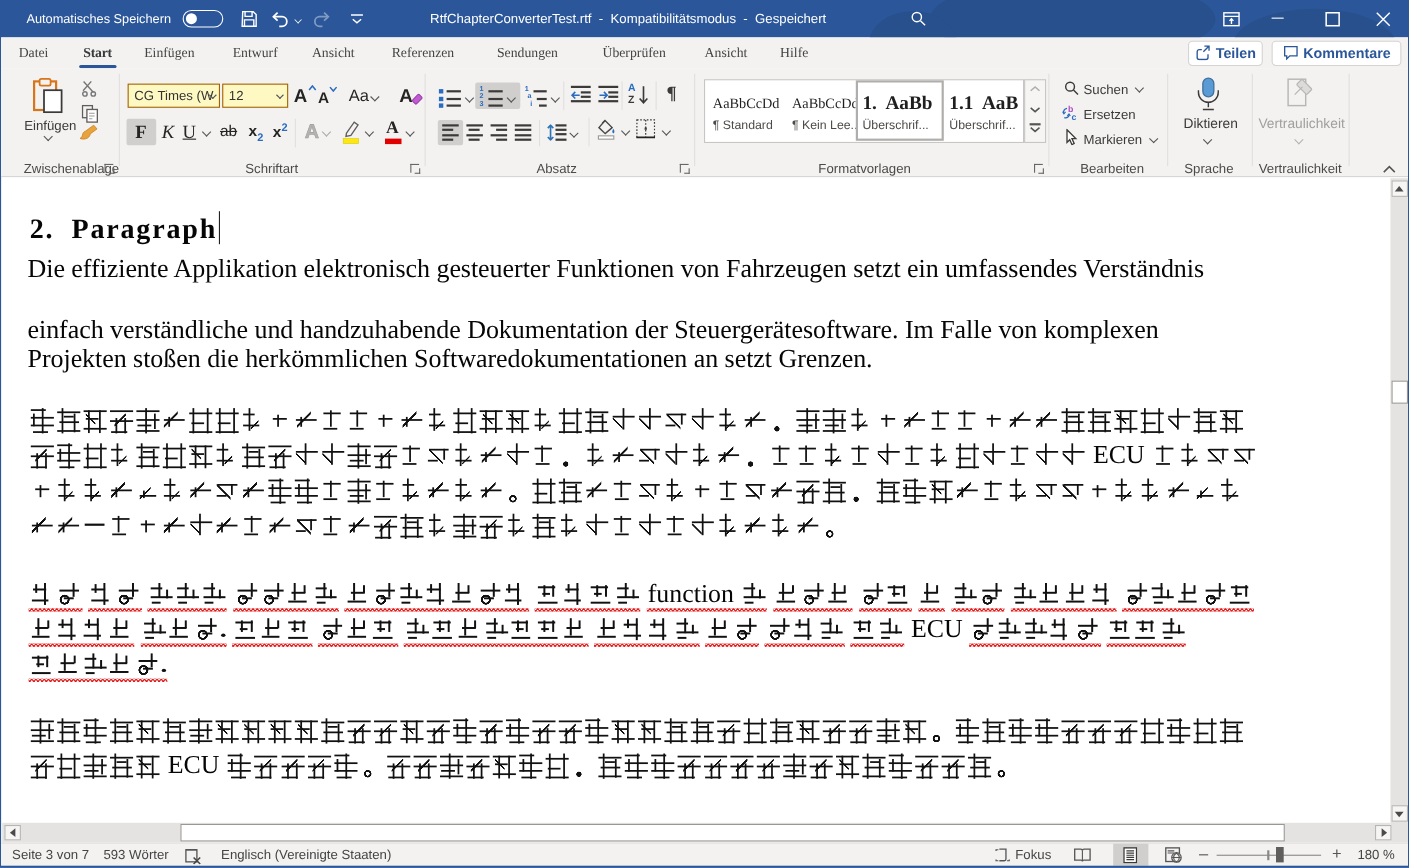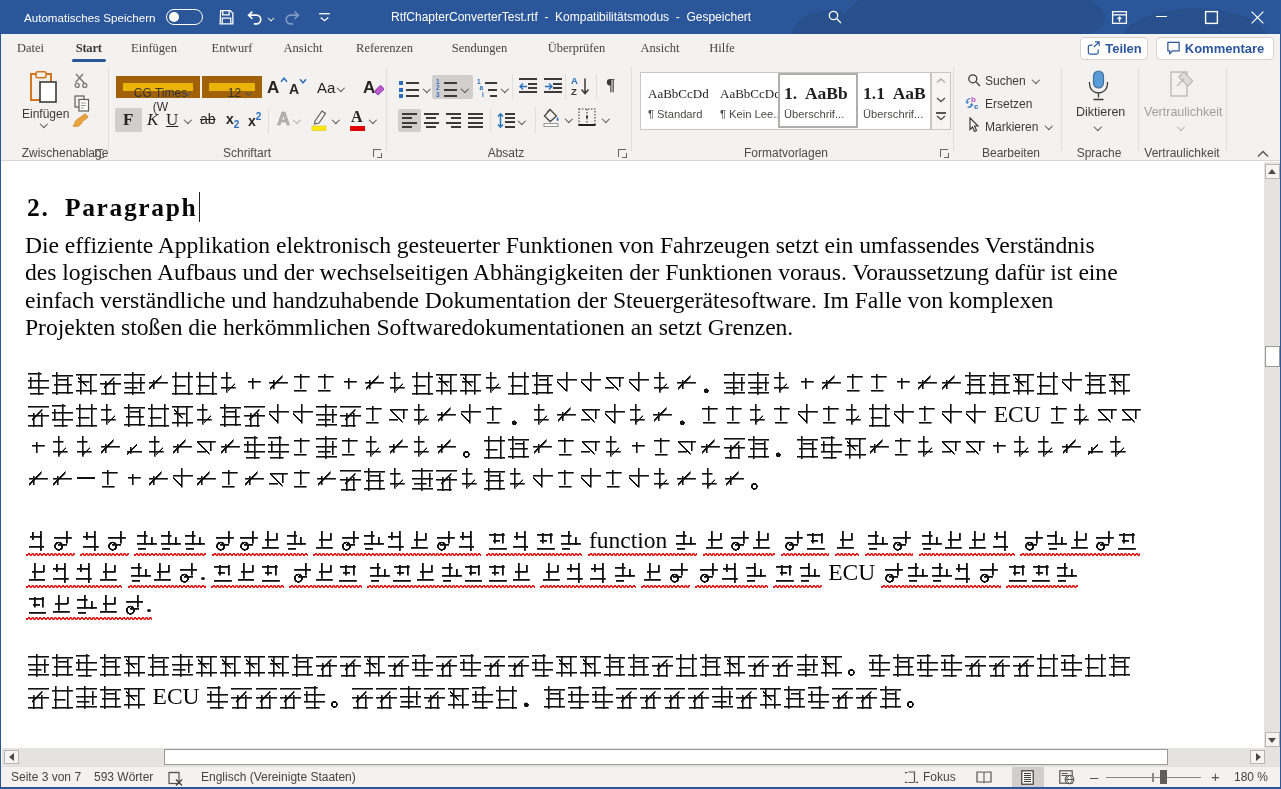--- a/index.html
+++ b/index.html
@@ -20,21 +20,21 @@
 #ribbon { position:absolute; left:0; top:62px; width:1279px; height:99px; background:#f3f2f1; border-bottom:1px solid #d8d6d4; }
 .gsep { position:absolute; top:5px; height:84px; width:1px; background:#e1dfdd; }
 .glabel { position:absolute; top:84px; font-size:12px; color:#4c4a48; transform:translateX(-50%); white-space:nowrap; }
 .glauncher { position:absolute; top:86px; width:11px; height:11px; }
 .glauncher::before { content:""; position:absolute; left:1px; top:1px; width:7px; height:7px; border-left:1px solid #666; border-top:1px solid #666; }
 .glauncher::after { content:""; position:absolute; left:4.5px; top:4.5px; width:4px; height:4px; border-right:1.5px solid #666; border-bottom:1.5px solid #666; }
 .chev { position:absolute; width:8px; height:8px; }
 .chev::after { content:""; position:absolute; left:1px; top:1px; width:4.6px; height:4.6px; border-right:1.3px solid #555; border-bottom:1.3px solid #555; transform:rotate(45deg); }
 .ricon { position:absolute; }
 .rtext { position:absolute; font-size:12px; color:#3b3a39; white-space:nowrap; }
-.combo { position:absolute; background:#eab308; border:7px solid #a16207; font-size:12px; color:#333; padding:2.5px 0 0 5px;text-align:center; }
+.combo { position:absolute; background:#fef9c3; border:1px solid #a16207; font-size:12px; color:#333; padding:2.5px 0 0 5px; }
 .combo .ca { position:absolute; right:3px; top:7px; width:5px; height:5px; border-right:1.2px solid #555; border-bottom:1.2px solid #555; transform:rotate(45deg); }
 .tgl { position:absolute; background:#d1cfce; border-radius:2px; }
 .fontbtn { position:absolute; font-size:17px; color:#252423; }
 
 #doc { position:absolute; left:1px; top:162px; width:1262px; height:586px; background:#fff; overflow:hidden; }
 .ds { font-family:"Liberation Serif", serif; position:absolute; white-space:nowrap; color:#060606;text-align:right; }
 .gl { font-size:23.65px; line-height:27.5px; letter-spacing:-.05px; }
 .cjkline { font-size:23.5px; line-height:27px; }
 .cur { position:absolute; width:1.3px; height:30px; background:#222; }
 
@@ -357,21 +357,20 @@
     <span class="rtext" style="left:1143px;top:43px;font-size:12.5px;color:#a19f9d">Vertraulichkeit</span>
     <span class="chev" style="left:1176px;top:61px;opacity:.4"></span>
     <svg class="ricon" style="left:1256px;top:88px" width="12" height="8" viewBox="0 0 12 8">
       <path d="M1 6.5 L6 1.5 L11 6.5" fill="none" stroke="#555" stroke-width="1.4"></path>
     </svg>
   </div>
 <div id="doc">
     <div class="ds" style="left:25px;top:31px;font-size:25.5px;font-weight:bold;letter-spacing:1.65px">2.<span style="display:inline-block;width:15.5px"></span>Paragraph</div>
     <div class="cur" style="left:196.5px;top:30px"></div>
     <div class="ds gl" style="left:23px;top:69.5px">Die effiziente Applikation elektronisch gesteuerter Funktionen von Fahrzeugen setzt ein umfassendes Verständnis</div>
-    <div class="ds gl" style="left:23px;top:97px">des logischen Aufbaus und der wechselseitigen Abhängigkeiten der Funktionen voraus. Voraussetzung dafür ist eine</div>
     <div class="ds gl" style="left:23px;top:124.5px">einfach verständliche und handzuhabende Dokumentation der Steuergerätesoftware. Im Falle von komplexen</div>
     <div class="ds gl" style="left:23px;top:152px">Projekten stoßen die herkömmlichen Softwaredokumentationen an setzt Grenzen.</div>
     <div class="ds cjkline" style="left:24px;top:207px"><i class="k3"></i><i class="k1"></i><i class="k2"></i><i class="k5"></i><i class="k0"></i><i class="a3"></i><i class="k4"></i><i class="k4"></i><i class="a4"></i><i class="a2 sm"></i><i class="a3"></i><i class="a2"></i><i class="a2"></i><i class="a2 sm"></i><i class="a3"></i><i class="a4"></i><i class="k4"></i><i class="k2"></i><i class="k2"></i><i class="a4"></i><i class="k4"></i><i class="k1"></i><i class="a0"></i><i class="a0"></i><i class="a1"></i><i class="a0"></i><i class="a4"></i><i class="a3"></i><i class="cp"></i><i class="k0"></i><i class="k0"></i><i class="a4"></i><i class="a2 sm"></i><i class="a3"></i><i class="a2"></i><i class="a2"></i><i class="a2 sm"></i><i class="a3"></i><i class="a3"></i><i class="k1"></i><i class="k1"></i><i class="k2"></i><i class="k4"></i><i class="a0"></i><i class="k1"></i><i class="k2"></i></div>
     <div class="ds cjkline" style="left:24px;top:239px"><i class="k5"></i><i class="k3"></i><i class="k4"></i><i class="a4"></i><i class="k1"></i><i class="k4"></i><i class="k2"></i><i class="a4"></i><i class="k1"></i><i class="k5"></i><i class="a0"></i><i class="a0"></i><i class="k0"></i><i class="k5"></i><i class="a2"></i><i class="a1"></i><i class="a4"></i><i class="a3"></i><i class="a0"></i><i class="a2"></i><i class="cp"></i><i class="a4"></i><i class="a3"></i><i class="a1"></i><i class="a0"></i><i class="a4"></i><i class="a3"></i><i class="cp"></i><i class="a2"></i><i class="a2"></i><i class="a4"></i><i class="a2"></i><i class="a0"></i><i class="a2"></i><i class="a4"></i><i class="k4"></i><i class="a0"></i><i class="a2"></i><i class="a0"></i><i class="a0"></i><span class="sp"></span>ECU<span class="sp"></span><i class="a2"></i><i class="a4"></i><i class="a1"></i><i class="a1"></i></div>
     <div class="ds cjkline" style="left:24px;top:271px"><i class="a2 sm"></i><i class="a4"></i><i class="a4"></i><i class="a3"></i><i class="a3 sm"></i><i class="a4"></i><i class="a3"></i><i class="a1"></i><i class="a3"></i><i class="k3"></i><i class="k3"></i><i class="a2"></i><i class="k0"></i><i class="a2"></i><i class="a4"></i><i class="a3"></i><i class="a4"></i><i class="a3"></i><i class="cc"></i><i class="k4"></i><i class="k1"></i><i class="a3"></i><i class="a2"></i><i class="a1"></i><i class="a4"></i><i class="a2 sm"></i><i class="a2"></i><i class="a1"></i><i class="a3"></i><i class="k5"></i><i class="k1"></i><i class="cp"></i><i class="k1"></i><i class="k3"></i><i class="k2"></i><i class="a3"></i><i class="a2"></i><i class="a4"></i><i class="a1"></i><i class="a1"></i><i class="a2 sm"></i><i class="a4"></i><i class="a4"></i><i class="a3"></i><i class="a3 sm"></i><i class="a4"></i></div>
     <div class="ds cjkline" style="left:24px;top:303px"><i class="a3"></i><i class="a3"></i><i class="cd"></i><i class="a2"></i><i class="a2 sm"></i><i class="a3"></i><i class="a0"></i><i class="a3"></i><i class="a2"></i><i class="a3"></i><i class="a1"></i><i class="a2"></i><i class="a3"></i><i class="k5"></i><i class="k1"></i><i class="a4"></i><i class="k0"></i><i class="k5"></i><i class="a4"></i><i class="k1"></i><i class="a4"></i><i class="a0"></i><i class="a2"></i><i class="a0"></i><i class="a2"></i><i class="a0"></i><i class="a4"></i><i class="a3"></i><i class="a4"></i><i class="a3"></i><i class="cc"></i></div>
     <div class="ds cjkline" style="left:25px;top:365px"><span class="sq"><i class="h0"></i><i class="h1"></i></span><span class="sp"></span><span class="sq"><i class="h0"></i><i class="h1"></i></span><span class="sp"></span><span class="sq"><i class="h2"></i><i class="h2"></i><i class="h2"></i></span><span class="sp"></span><span class="sq"><i class="h1"></i><i class="h1"></i><i class="h3"></i><i class="h2"></i></span><span class="sp"></span><span class="sq"><i class="h3"></i><i class="h1"></i><i class="h2"></i><i class="h0"></i><i class="h3"></i><i class="h1"></i><i class="h0"></i></span><span class="sp"></span><span class="sq"><i class="h4"></i><i class="h0"></i><i class="h4"></i><i class="h2"></i></span><span class="sp"></span><span class="sq"><span class="lat">function</span><span class="sp"></span><i class="h2"></i></span><span class="sp"></span><span class="sq"><i class="h3"></i><i class="h1"></i><i class="h3"></i></span><span class="sp"></span><span class="sq"><i class="h1"></i><i class="h4"></i></span><span class="sp"></span><span class="sq"><i class="h3"></i></span><span class="sp"></span><span class="sq"><i class="h2"></i><i class="h1"></i></span><span class="sp"></span><span class="sq"><i class="h2"></i><i class="h3"></i><i class="h3"></i><i class="h0"></i></span><span class="sp"></span><span class="sq"><i class="h1"></i><i class="h2"></i><i class="h3"></i><i class="h1"></i><i class="h4"></i></span></div>
     <div class="ds cjkline" style="left:25px;top:397px"><span class="sq"><i class="h3"></i><i class="h0"></i><i class="h0"></i><i class="h3"></i></span><span class="sp"></span><span class="sq"><i class="h2"></i><i class="h3"></i><i class="h1"></i><b class="pr"></b></span><span class="sp"></span><span class="sq"><i class="h4"></i><i class="h3"></i><i class="h4"></i></span><span class="sp"></span><span class="sq"><i class="h1"></i><i class="h3"></i><i class="h4"></i></span><span class="sp"></span><span class="sq"><i class="h2"></i><i class="h4"></i><i class="h3"></i><i class="h2"></i><i class="h4"></i><i class="h4"></i><i class="h3"></i></span><span class="sp"></span><span class="sq"><i class="h3"></i><i class="h0"></i><i class="h0"></i><i class="h2"></i></span><span class="sp"></span><span class="sq"><i class="h3"></i><i class="h1"></i></span><span class="sp"></span><span class="sq"><i class="h1"></i><i class="h0"></i><i class="h2"></i></span><span class="sp"></span><span class="sq"><i class="h4"></i><i class="h2"></i></span><span class="sp"></span><span class="lat">ECU</span><span class="sp"></span><span class="sq"><i class="h1"></i><i class="h2"></i><i class="h2"></i><i class="h0"></i><i class="h1"></i></span><span class="sp"></span><span class="sq"><i class="h4"></i><i class="h4"></i><i class="h2"></i></span></div>
     <div class="ds cjkline" style="left:25px;top:429px"><span class="sq"><i class="h4"></i><i class="h3"></i><i class="h2"></i><i class="h3"></i><i class="h1"></i><b class="pr"></b></span></div>
     <div class="ds cjkline" style="left:24px;top:489px"><i class="k0"></i><i class="k1"></i><i class="k3"></i><i class="k1"></i><i class="k2"></i><i class="k1"></i><i class="k0"></i><i class="k2"></i><i class="k2"></i><i class="k2"></i><i class="k2"></i><i class="k1"></i><i class="k5"></i><i class="k5"></i><i class="k2"></i><i class="k5"></i><i class="k3"></i><i class="k5"></i><i class="k3"></i><i class="k5"></i><i class="k5"></i><i class="k3"></i><i class="k2"></i><i class="k2"></i><i class="k1"></i><i class="k1"></i><i class="k5"></i><i class="k4"></i><i class="k1"></i><i class="k2"></i><i class="k5"></i><i class="k5"></i><i class="k0"></i><i class="k2"></i><i class="cc"></i><i class="k3"></i><i class="k1"></i><i class="k3"></i><i class="k3"></i><i class="k5"></i><i class="k5"></i><i class="k5"></i><i class="k4"></i><i class="k3"></i><i class="k4"></i><i class="k1"></i></div>

